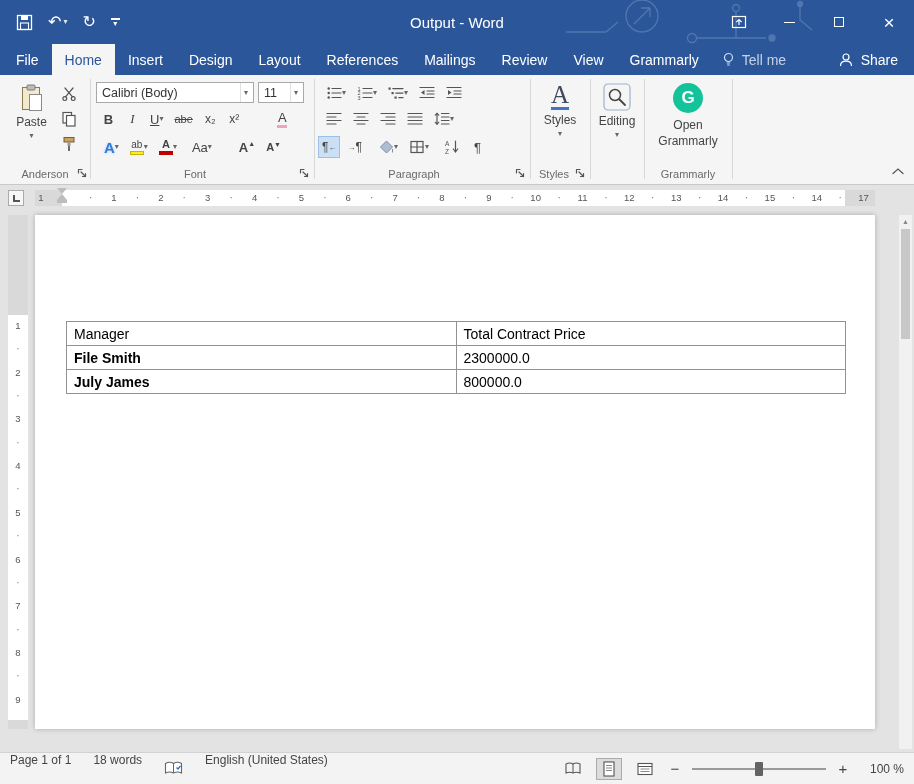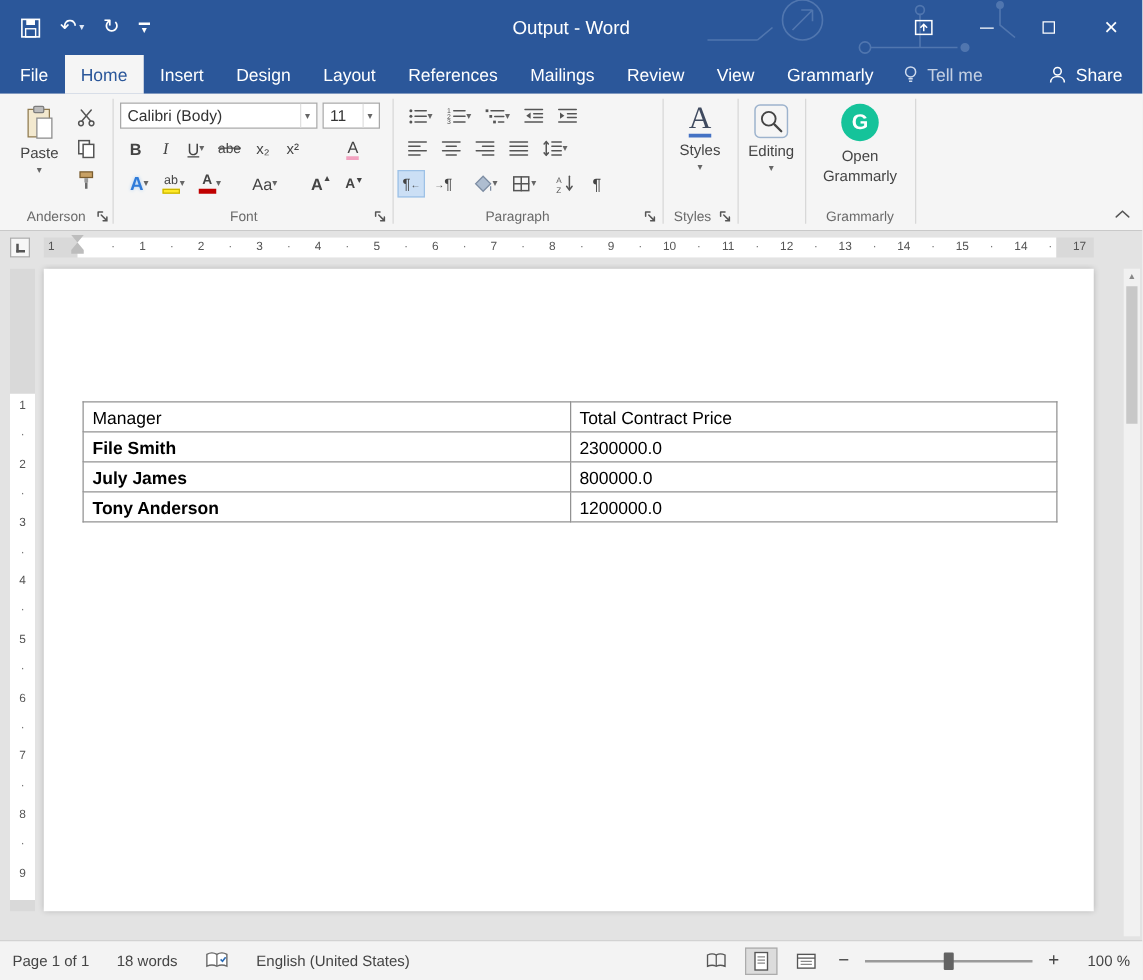--- a/index.html
+++ b/index.html
@@ -82,21 +82,21 @@
   .doc-table{border-collapse:collapse;width:100%;margin-top:9px;table-layout:fixed}
   .doc-table th,.doc-table td{border:1px solid #929292;height:24px;padding:1px 7px;font-size:14px;text-align:left;vertical-align:middle;color:#000}
   .doc-table th{font-weight:normal}
   .doc-table td.c0{font-weight:bold}
   .doc-table td.c1{font-weight:400}
   .scrollbar{position:absolute;right:2px;top:4px;width:13px;height:534px;background:#f1f1f1}
   .sb-arrow{display:block;text-align:center;font-size:7px;color:#888;padding-top:3px}
   .sb-thumb{position:absolute;left:2px;top:14px;width:9px;height:110px;background:#c8c8c8}
 
   
-  .statusbar{height:32px;background:#f3f3f3;border-top:1px solid #d2d2d2;display:flex;align-items:center;font-size:12px;color:#444;padding:0 10px;flex:0 0 auto}
+  .statusbar{height:32px;background:#f3f3f3;border-top:1px solid #d2d2d2;display:flex;font-size:12px;color:#444;padding:0 10px;flex:0 0 auto}
   .sb-item{margin-right:22px;white-space:nowrap}
   .sb-icon{margin-right:22px;display:flex;align-items:center}
   .sb-right{margin-left:auto;display:flex;align-items:center;gap:10px}
   .view-btn{width:26px;height:22px;display:flex;align-items:center;justify-content:center;border:1px solid transparent}
   .view-btn.active{background:#dcdcdc;border-color:#ababab}
   .zoom-glyph{font-size:15px;color:#444;width:14px;text-align:center}
   .zoom-slider{position:relative;width:134px;height:16px}
   .z-track{position:absolute;left:0;right:0;top:7px;height:2px;background:#9a9a9a}
   .z-center{position:absolute;left:50%;top:4px;width:1px;height:8px;background:#9a9a9a}
   .z-thumb{position:absolute;left:calc(50% - 4px);top:1px;width:8px;height:14px;background:#636363;border-radius:1px}
@@ -269,21 +269,21 @@
             </span>
           <span class="chev">▾</span>
         </span>
         <span class="btn">
           <span class="stack">
               <span style="font-size:11px;font-weight:bold">A</span>
               <span class="colorbar" style="background:#c00000"></span>
             </span>
           <span class="chev">▾</span>
         </span>
-        <span class="btn" style="margin-left:14px">
+        <span class="btn" style="margin-left:4px">
             <span>Aa</span>
             <span class="chev">▾</span>
           </span>
         <span class="btn" style="margin-left:16px;font-weight:bold">
             <span>A</span>
             <span style="font-size:7px;margin-top:-8px">▲</span>
           </span>
         <span class="btn" style="font-weight:bold;font-size:11px">
             <span>A</span>
             <span style="font-size:7px;margin-top:-6px">▼</span>
@@ -576,24 +576,20 @@
           </thead>
         <tbody>
             <tr>
               <td class="c0">File Smith</td>
               <td class="c1">2300000.0</td>
             </tr>
             <tr>
               <td class="c0">July James</td>
               <td class="c1">800000.0</td>
             </tr>
-            <tr>
-              <td class="c0">Tony Anderson</td>
-              <td class="c1">1200000.0</td>
-            </tr>
           </tbody>
       </table>
     </div>
     <div class="scrollbar">
       <span class="sb-arrow">▲</span>
       <div class="sb-thumb"></div>
     </div>
   </div>
 
   <div class="statusbar">

